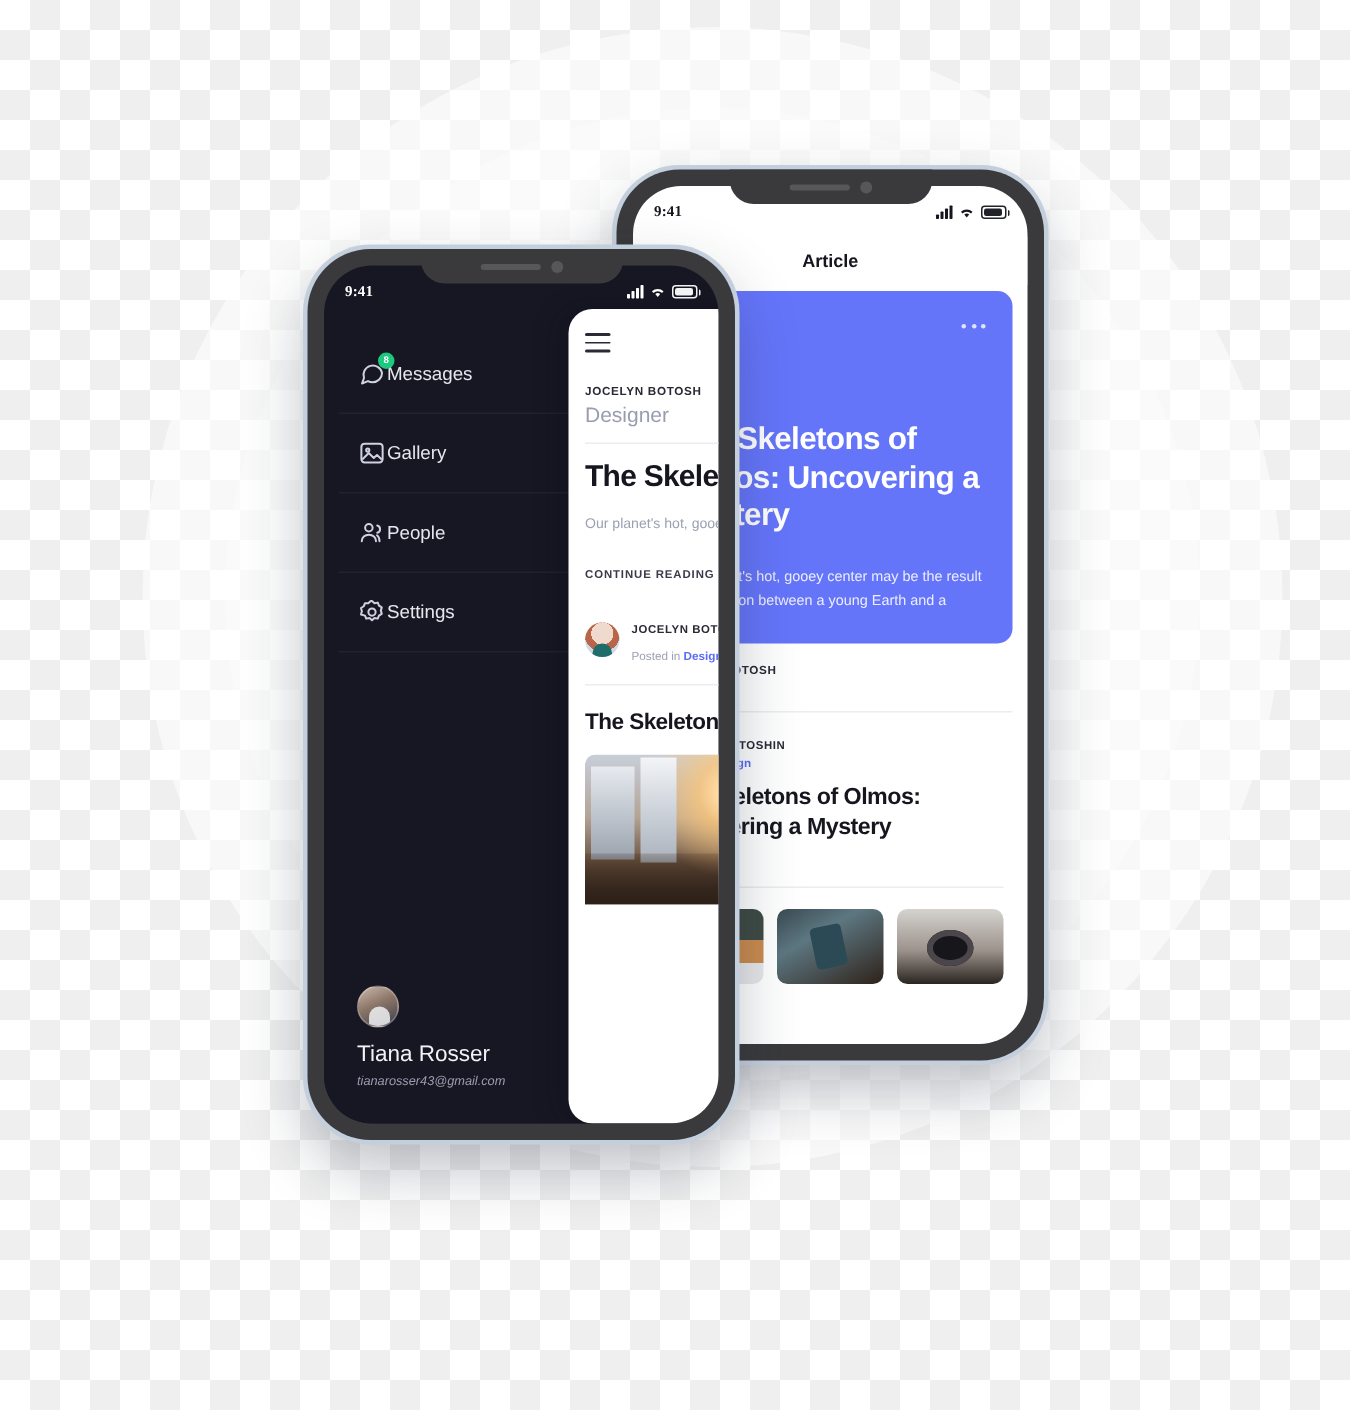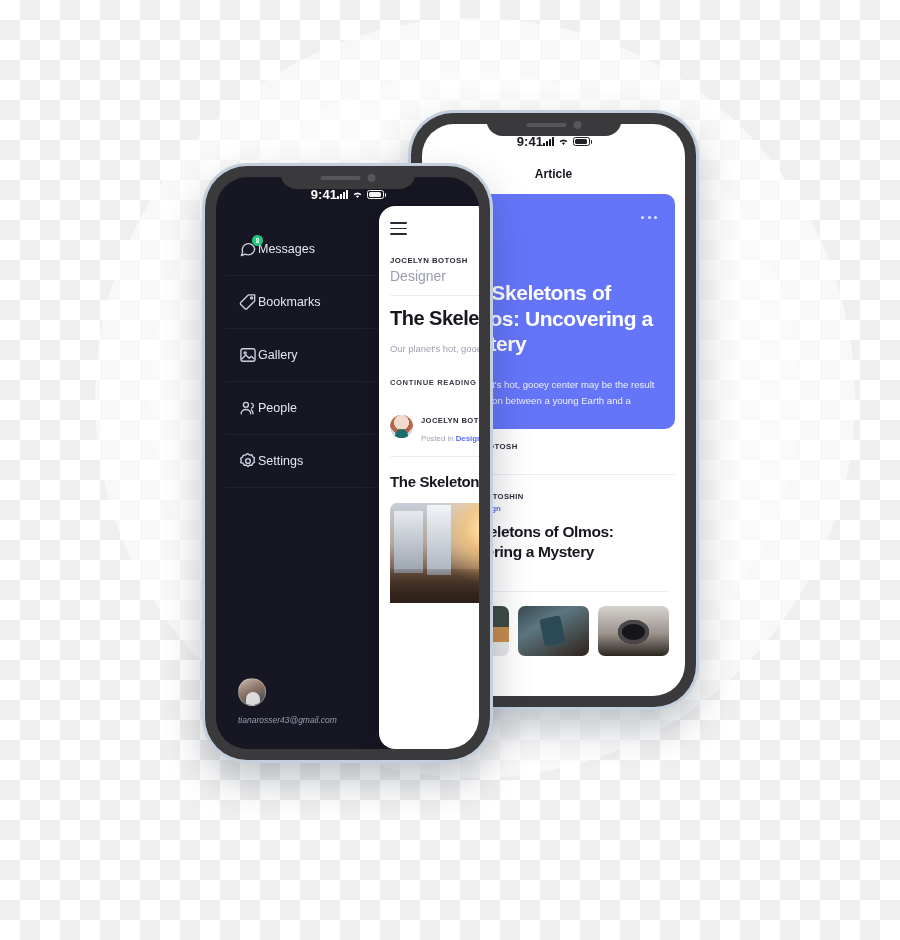--- a/index.html
+++ b/index.html
@@ -61,25 +61,26 @@
   .notch .speaker { width: 40px; height: 4px; border-radius: 3px; background: #575759; }
   .notch .cam { width: 8px; height: 8px; border-radius: 50%; background: #575759; }
 
   
   .statusbar {
     position: absolute;
     left: 0; right: 0; top: 0;
     height: 34px;
     display: flex;
     align-items: center;
-    justify-content: center;
+    justify-content: space-between;
     padding: 0 14px;
     z-index: 30;
-    font-size: 13px;
+    font-size: 10px;
     font-weight: bold;
+    font-family: Liberation Serif, serif;
   }
   .statusbar .time { letter-spacing: .1px; }
   .sb-right { display: flex; align-items: center; gap: 4px; }
   .bars { display: flex; align-items: flex-end; gap: 1px; height: 9px; }
   .bars i { display: block; width: 2px; border-radius: .5px; background: currentColor; }
   .bars i:nth-child(1){ height: 3px; }
   .bars i:nth-child(2){ height: 5px; }
   .bars i:nth-child(3){ height: 7px; }
   .bars i:nth-child(4){ height: 9px; }
   .wifi { position: relative; width: 11px; height: 9px; }
@@ -348,29 +349,20 @@
             <span class="nav-ico">
               <svg viewBox="0 0 24 24" fill="none" stroke="currentColor" stroke-width="1.6" stroke-linecap="round" stroke-linejoin="round">
                   <path d="M20 11.5a7.5 7.5 0 0 1-7.5 7.5c-1.3 0-2.6-.3-3.7-.9L4 20l1.6-4.4A7.5 7.5 0 1 1 20 11.5Z"></path>
                 </svg>
               <span class="badge green">8</span>
             </span>
             <span>Messages</span>
           </div>
 
 
-          <div class="nav-item">
-            <span class="nav-ico">
-              <svg viewBox="0 0 24 24" fill="none" stroke="currentColor" stroke-width="1.6" stroke-linejoin="round">
-                  <path d="M12.6 3.4H20v7.4l-9.3 9.3a1.6 1.6 0 0 1-2.3 0l-5.1-5.1a1.6 1.6 0 0 1 0-2.3l9.3-9.3Z"></path>
-                  <circle cx="16.3" cy="7.2" r="1.3"></circle>
-                </svg>
-            </span>
-            <span>Bookmarks</span>
-          </div>
 
           <div class="nav-item">
             <span class="nav-ico">
               <svg viewBox="0 0 24 24" fill="none" stroke="currentColor" stroke-width="1.6" stroke-linejoin="round">
                   <rect x="3.5" y="4.5" width="17" height="15" rx="2.5"></rect>
                   <circle cx="8.6" cy="9.6" r="1.3"></circle>
                   <path d="M4.2 17.2 9.4 12l4 4 2.6-2.4 3.8 3.6"></path>
                 </svg>
             </span>
             <span>Gallery</span>
@@ -395,20 +387,21 @@
                   <path d="M12 3.2 14 5l2.6-.5 1 2.4 2.2 1.4-.7 2.6.7 2.6-2.2 1.4-1 2.4-2.6-.5-2 1.8-2-1.8-2.6.5-1-2.4L3.2 14l.7-2.6-.7-2.6 2.2-1.4 1-2.4L9 5l2-1.8Z"></path>
                 </svg>
             </span>
             <span>Settings</span>
           </div>
 
         </div>
 
         <div class="drawer-footer">
           <div class="avatar-lg"></div>
+          <div class="user-name">Tiana Rosser</div>
           <div class="user-mail">tianarosser43@gmail.com</div>
         </div>
       </div>
 
       <div class="article-card">
         <div class="hamburger">
           <span></span>
             <span></span>
             <span></span>
         </div>

